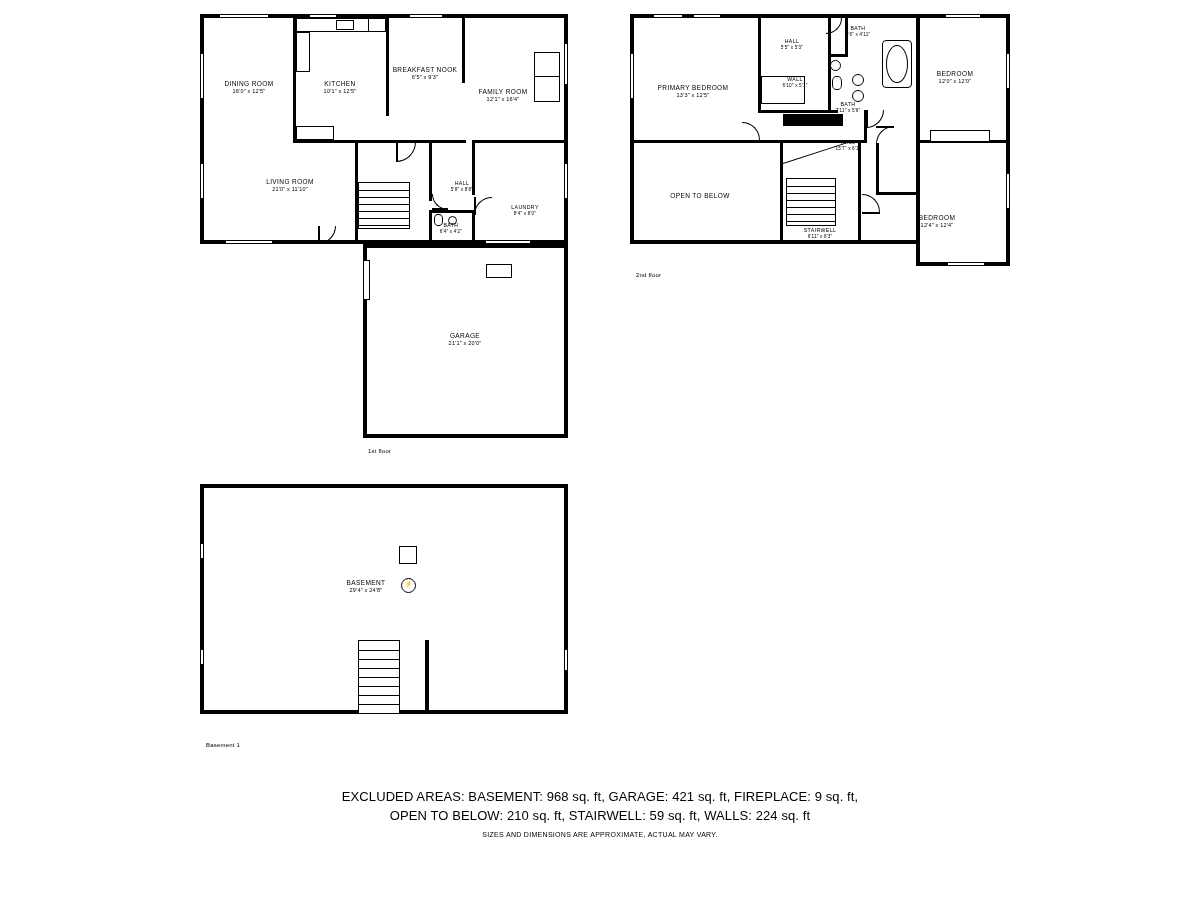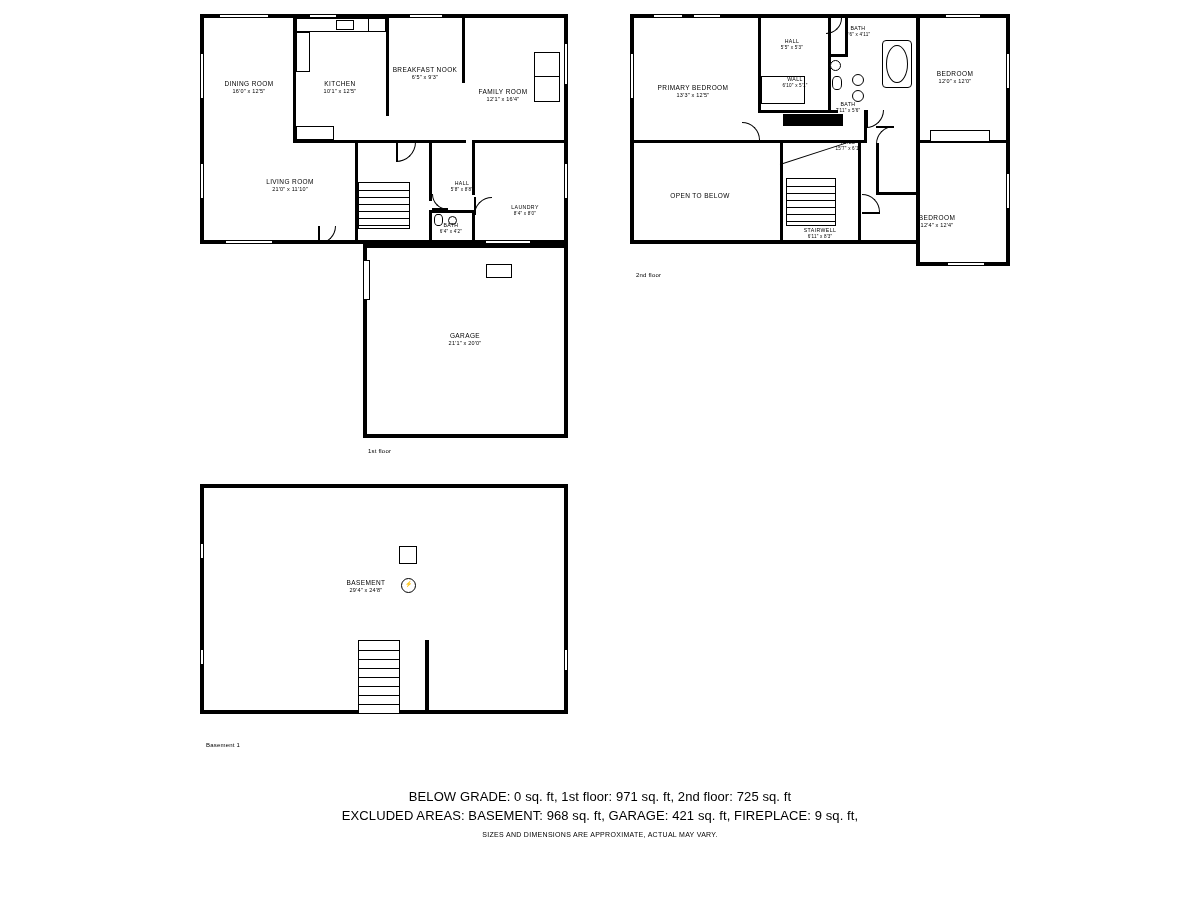--- a/index.html
+++ b/index.html
@@ -394,16 +394,16 @@
 
   <div class="room-label" style="left:166px; top:95px;">
     <span class="name">BASEMENT</span>
     <span class="dim">29'4" x 24'8"</span>
   </div>
 
   <div class="floor-caption" style="left:6px; top:258px;">Basement 1</div>
 </div>
 
 <div class="summary" style="top:788px;">
-  <div class="line">BELOW GRADE: 0 sq. ft, 1st floor: 971 sq. ft, 2nd floor: 725 sq. ft</div>
   <div class="line">EXCLUDED AREAS: BASEMENT: 968 sq. ft, GARAGE: 421 sq. ft, FIREPLACE: 9 sq. ft,</div>
+  <div class="line">OPEN TO BELOW: 210 sq. ft, STAIRWELL: 59 sq. ft, WALLS: 224 sq. ft</div>
   <div class="disclaimer">SIZES AND DIMENSIONS ARE APPROXIMATE, ACTUAL MAY VARY.</div>
 </div>
 
 </body></html>

